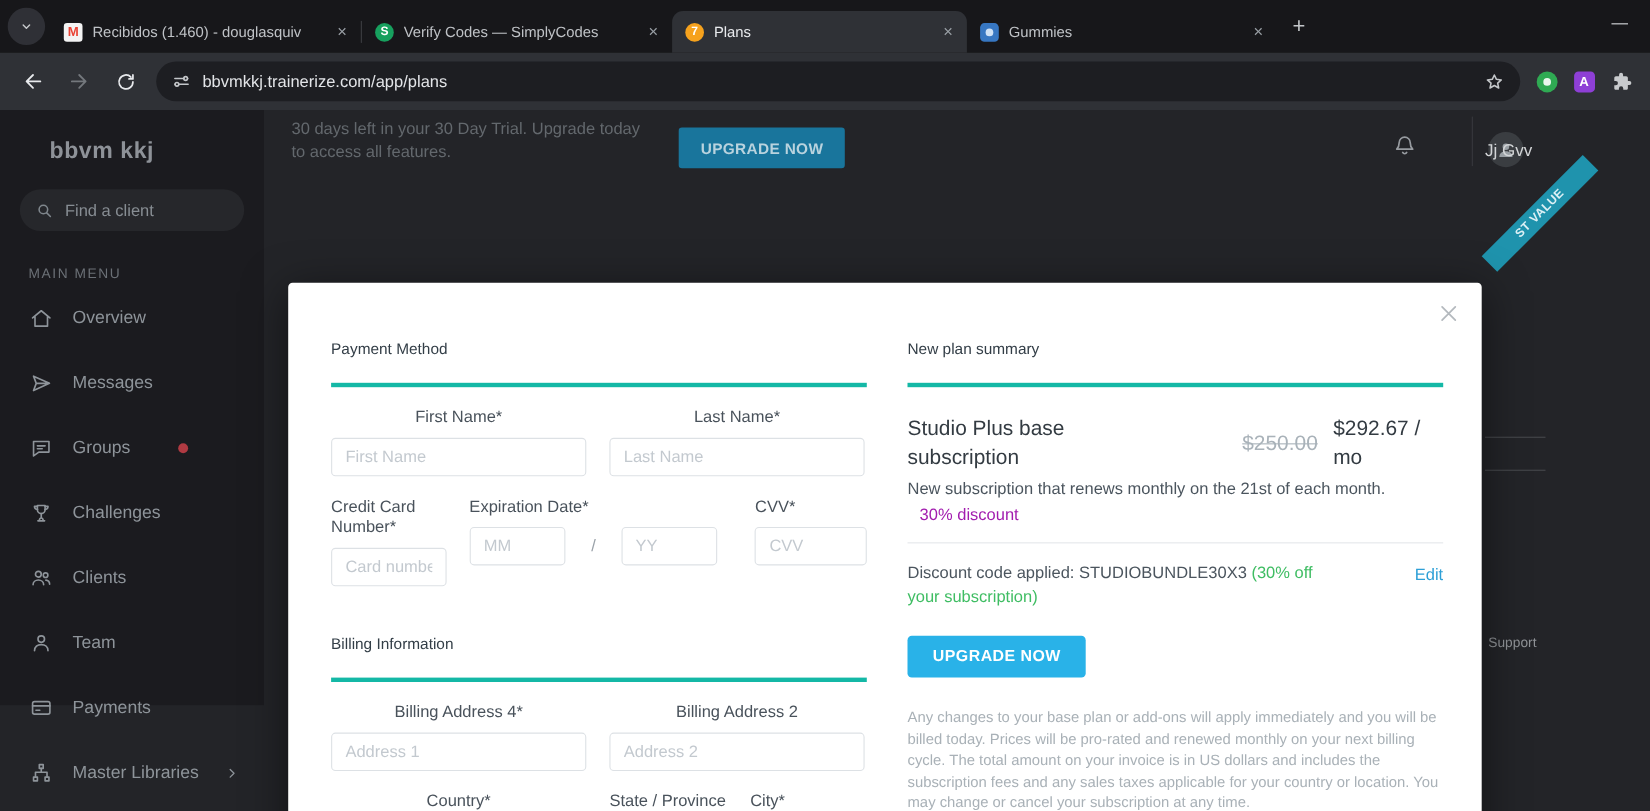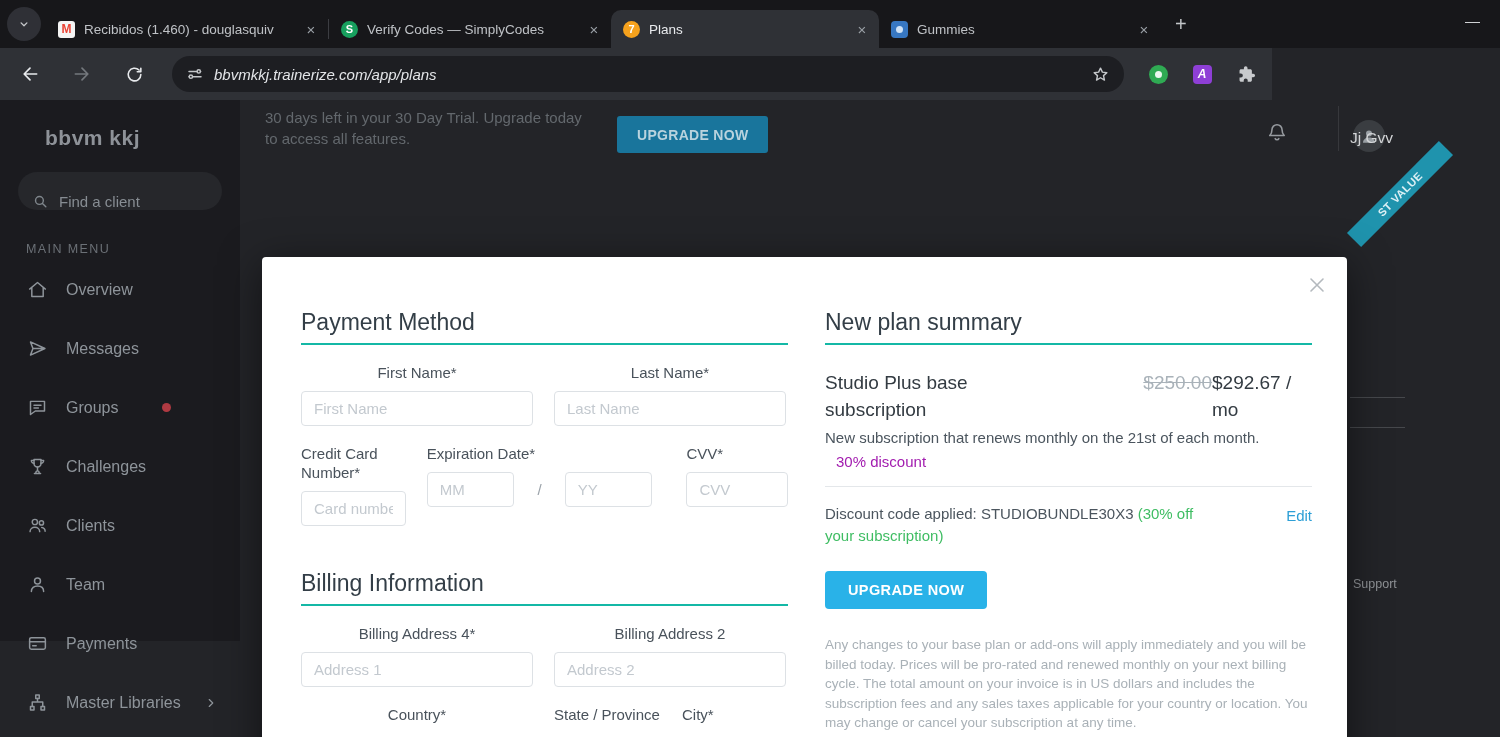--- a/index.html
+++ b/index.html
@@ -22,41 +22,41 @@
   .fav { width:17px; height:17px; border-radius:50%; display:flex; align-items:center;
          justify-content:center; font-size:11px; font-weight:bold; flex:none; color:#fff; }
   .fav-gmail { background:#f4f4f4; color:#ea4335; border-radius:3px; font-size:12px; }
   .fav-simply { background:#17a05e; }
   .fav-plans  { background:#f6a21d; }
   .fav-gummies{ background:#3777c2; border-radius:4px; }
   .fav-gummies .dot { width:7px; height:7px; border-radius:50%; background:#cfe2f6; }
   .newtab { color:#c3c6c9; font-size:20px; margin:0 0 12px 14px; }
   .win-min { position:absolute; right:20px; top:12px; color:#cfd1d4; font-size:15px; }
 
-  .toolbar { position:absolute; left:0; top:48px; width:1272px; height:52px;
-             background:#2f3136; display:flex; align-items:center; padding:0 10px; gap:12px;font-style:italic; }
+  .toolbar { position:absolute; left:0; top:48px; width:1500px; height:52px;
+             background:#2f3136; display:flex; align-items:center; padding:0 10px; gap:2px; }
   .nav-btn { width:40px; height:40px; display:flex; align-items:center; justify-content:center; flex:none; }
   .urlbar { flex:1; height:36px; background:#1d1e22; border-radius:18px; display:flex;
             align-items:center; gap:10px; padding:0 14px; margin:0 6px; }
   .url-text { flex:1; color:#e3e5e8; font-size:15px; white-space:nowrap; overflow:hidden; }
   .ext { width:22px; height:22px; display:flex; align-items:center; justify-content:center; flex:none; margin:0 5px; }
   .ext-green { width:19px; height:19px; border-radius:50%; background:#2faa53;
                display:flex; align-items:center; justify-content:center; }
   .ext-green i { width:7px; height:7px; border-radius:50%; background:#eaf7ee; }
   .ext-purple { width:19px; height:19px; border-radius:4px; background:#8e3fd6; color:#fff;
                 font-size:12px; font-weight:bold; display:flex; align-items:center; justify-content:center; }
 
   
   .app { position:absolute; left:0; top:100px; width:1500px; height:637px; background:#232428; }
 
   .sidebar { position:absolute; left:0; top:0; width:240px; height:541px; background:#1b1b1f; }
   .logo { color:#8e9298; font-size:21px; font-weight:bold; letter-spacing:.5px;
           padding:26px 0 0 45px; }
   .search-box { margin:22px 18px 0; height:38px; background:#26272b; border-radius:19px;
-                display:flex; align-items:flex-end; gap:10px; padding:0 14px; }
+                display:flex; align-items:center; gap:10px; padding:0 14px; }
   .search-box input { background:transparent; border:none; outline:none; color:#9aa0a6;
                       font-size:15px; width:140px; font-family:inherit; }
   .search-box input::placeholder { color:#878d93; }
   .menu-label { color:#6b7076; font-size:12.5px; letter-spacing:1.4px; margin:32px 0 4px 26px; }
   .menu-item { height:59px; display:flex; align-items:center; gap:18px; padding:0 22px 0 27px;
                color:#8e949a; font-size:16px; cursor:default; }
   .menu-item svg { flex:none; }
   .badge-dot { width:9px; height:9px; border-radius:50%; background:#b03a42; margin-left:26px; }
   .mi-chevron { margin-left:auto; }
 
@@ -79,39 +79,39 @@
   .bg-support { position:absolute; left:1113px; top:477px; color:#8f9296; font-size:12.5px; }
 
   
   .modal { position:absolute; left:262px; top:157px; width:1085px; height:580px; background:#fff;
            border-radius:4px; box-shadow:0 8px 40px rgba(0,0,0,.5); overflow:hidden; }
   .modal-close { position:absolute; top:16px; right:18px; width:24px; height:24px;
                  display:flex; align-items:center; justify-content:center; cursor:default; }
   .col { position:absolute; top:52px; }
   .col-left  { left:39px;  width:487px; }
   .col-right { left:563px; width:487px; }
-  .sec-title { font-size:23px; color:#333e47; padding-bottom:7px; border-bottom:2px solid #14b8a6; }
+  .sec-title { font-size:14px; color:#333e47; padding-bottom:23px; border-bottom:4px solid #14b8a6; }
   .frow { display:flex; margin-top:18px; }
   .field { display:flex; flex-direction:column; }
   .flabel { font-size:15px; color:#49525b; margin-bottom:9px; line-height:19px; }
   .flabel.tall { min-height:40px; }
   .modal input[type=text] { height:35px; border:1px solid #dde1e5; border-radius:4px; padding:0 12px;
            font-size:15px; color:#6d28d9; outline:none; font-family:inherit; width:100%; }
   .modal input::placeholder { color:#c3c9cf; }
   .w232 { width:232px;align-items:center; } .w106 { width:106px; } .w104 { width:104px; }
   .ml { margin-left:21px; } .ml2 { margin-left:34px; } .ml3 { margin-left:22px; }
   .exp-inputs { display:flex; align-items:center; gap:23px; }
   .exp-inputs input { width:56px; }
   .slash { color:#9aa2a9; font-size:15px; }
   .cvv-field input { width:64px; }
   .bill-title { margin-top:44px; }
 
   .plan-row { display:flex; justify-content:space-between; margin-top:24px; }
   .plan-name { width:205px; font-size:19px; color:#333b42; line-height:27px; }
-  .price-box { display:flex; align-items:flex-start; }
+  .price-box { display:flex; gap:14px; align-items:center; }
   .price-old { font-size:19px; color:#a9b2b9; text-decoration:line-through; line-height:27px; }
   .price-new { font-size:19px; color:#333b42; width:100px; line-height:27px; }
   .plan-desc { margin-top:4px; width:452px; font-size:15px; color:#4b555e; line-height:22px; }
   .discount-line { margin-top:4px; font-size:15px; color:#a21caf;margin-left:11px; }
   .sum-hr { border:none; border-top:1px solid #e4e7ea; margin:16px 0 0; }
   .applied-row { display:flex; justify-content:space-between; margin-top:16px; }
   .applied-text { width:380px; font-size:15px; color:#4b555e; line-height:22px; }
   .applied-green { color:#3fbd63; }
   .edit-link { color:#2d9fd6; font-size:15px; margin-top:4px; cursor:default; }
   .upgrade-btn { margin-top:24px; background:#29b2e8; color:#fff; border:none; border-radius:4px;

